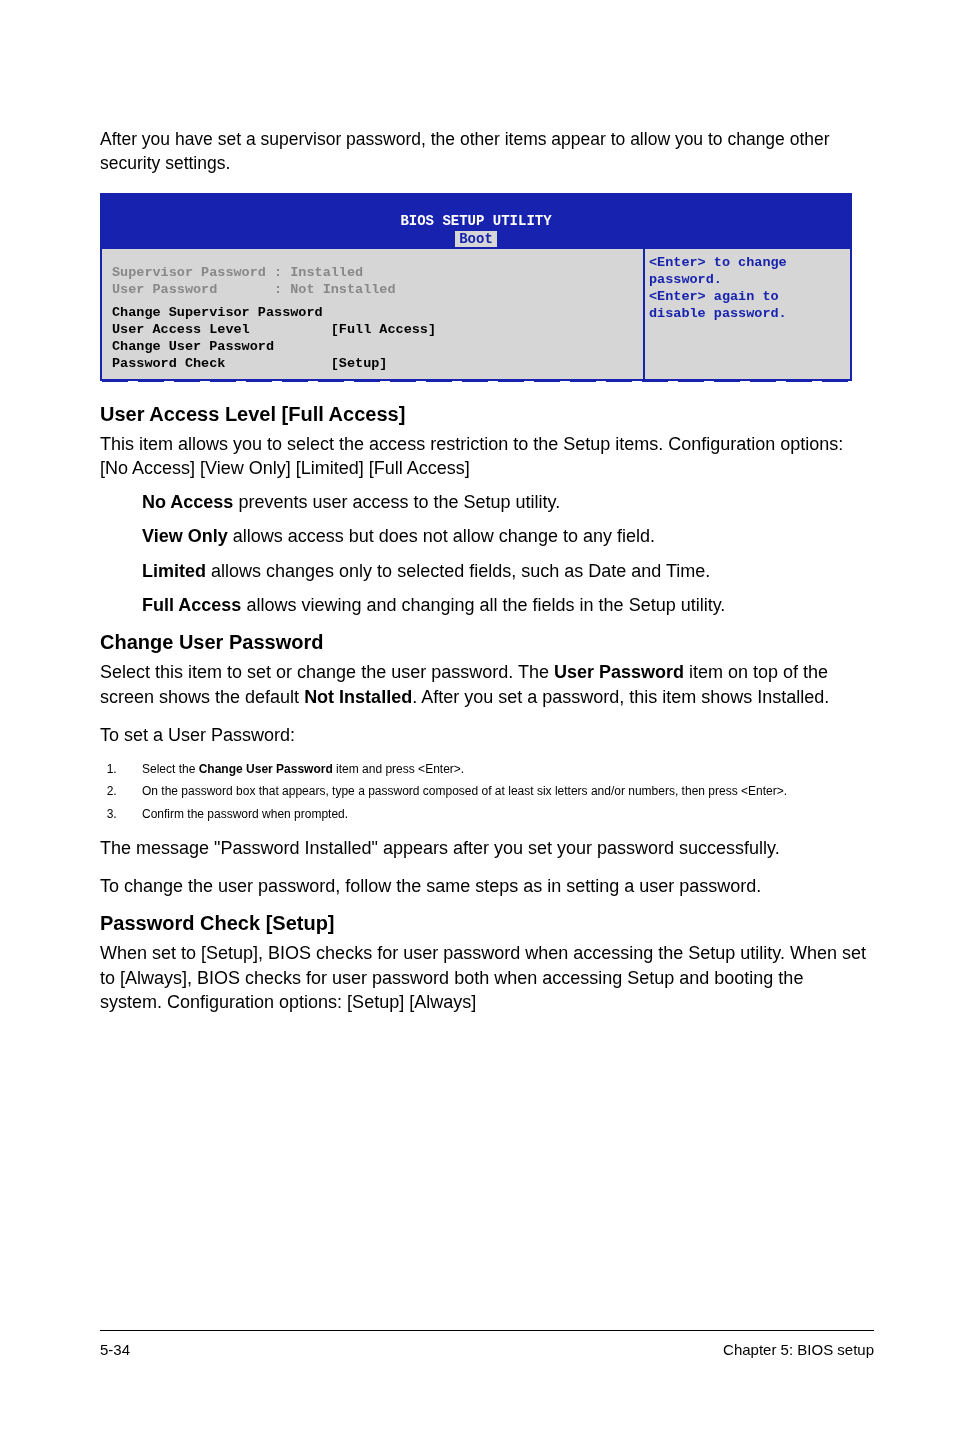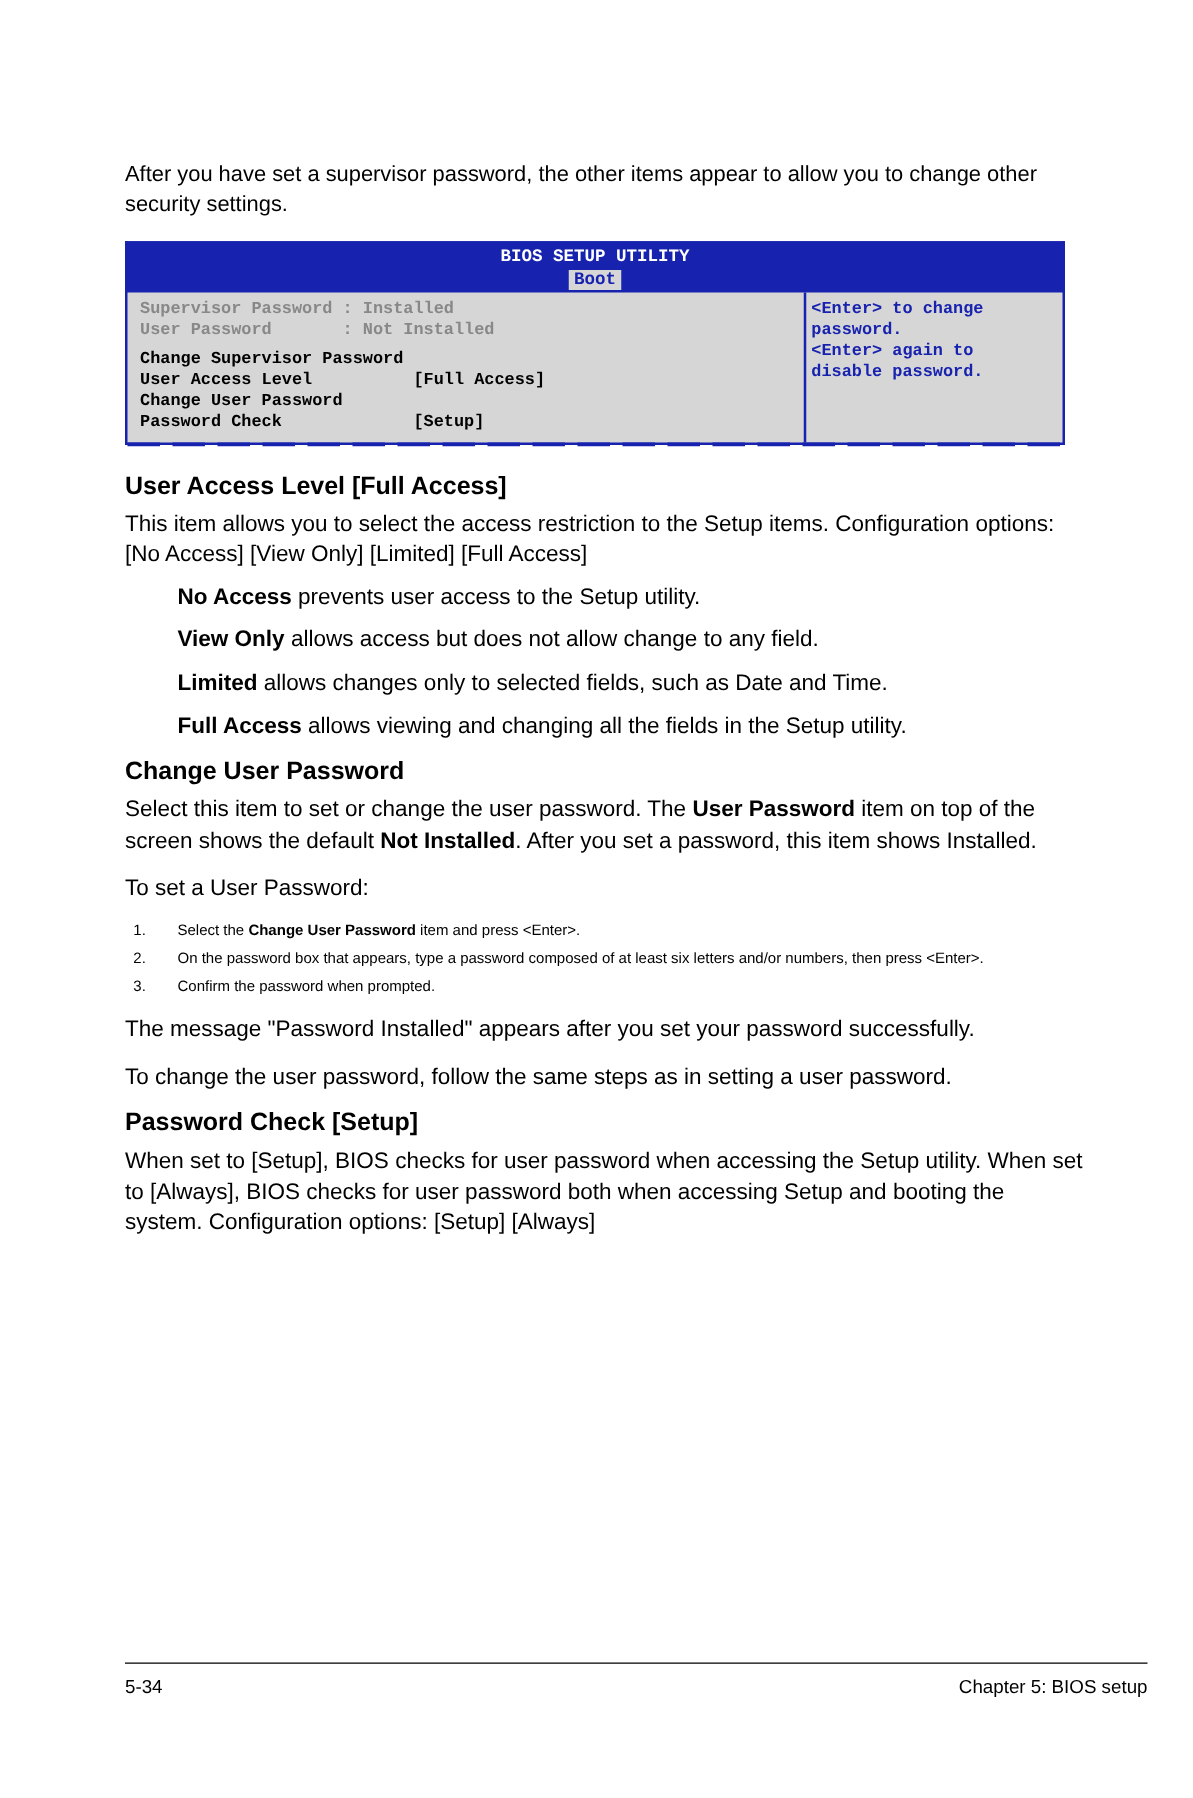--- a/index.html
+++ b/index.html
@@ -1,37 +1,37 @@
 <!DOCTYPE html>
 <html><head>
 <meta charset="utf-8">
 <style>
   * { box-sizing: border-box; margin: 0; padding: 0; }
   html, body { width: 954px; height: 1438px; background: #fff; font-family: Arial, Helvetica, sans-serif; color: #000; }
   .page { padding: 84px 84px 0 100px; margin-top: 44px; }
   .intro { font-size: 17.5px; line-height: 1.35; margin-bottom: 18px; }
   .bios-box { width: 752px; margin-bottom: 20px; }
-  .bios-header { background: #1722ae; color: #fff; font-family: "Courier New", monospace; font-weight: bold; font-size: 14px; text-align: center; padding: 3px 0 0 0; border-top: 2px solid #1722ae; border-left: 2px solid #1722ae; border-right: 2px solid #1722ae; position: relative; }
+  .bios-header { background: #1722ae; color: #fff; font-family: "Courier New", monospace; font-weight: bold; font-size: 14px; text-align: center; padding: 18px 0 0 0; border-top: 2px solid #1722ae; border-left: 2px solid #1722ae; border-right: 2px solid #1722ae; position: relative; }
   .bios-header .tab { display: inline-block; background: #d6d6d6; color: #1722ae; padding: 0 4px; font-weight: bold; margin-top: 2px; margin-bottom: -1px; }
   .bios-body { display: flex; border: 2px solid #1722ae; background: #d6d6d6; font-family: "Courier New", monospace; font-size: 13.5px; font-weight: bold; }
-  .bios-left { flex: 1; padding: 6px 8px 6px 10px; }
+  .bios-left { flex: 1; padding: 16px 8px 6px 10px; }
   .bios-right { width: 207px; padding: 6px 8px 6px 4px; border-left: 2px solid #1722ae; color: #1722ae; }
   .bios-row { white-space: pre; line-height: 1.25; }
   .gray { color: #888; }
   .blue { color: #000000; }
   .bottom-dashes { height: 4px; display: flex; gap: 10px; padding-left: 2px; margin-top: -2px; }
   .bottom-dashes span { display: inline-block; width: 26px; height: 3px; background: #1722ae; }
   h3.section { font-size: 20px; font-weight: bold; margin-bottom: 6px; }
   p.body { font-size: 18px; line-height: 1.35; margin-bottom: 6px; }
   .indent { margin-left: 42px; margin-top: 10px; margin-bottom: 10px; }
   .b { font-weight: bold; }
   ol { margin-left: 20px; font-size: 12px; line-height: 1.35; }
   ol li { padding-left: 22px; margin-bottom: 6px; }
   .spaced { margin-top: 14px; }
-  .footer { position: absolute; top: 1330px; left: 0; width: 954px; padding: 0 36px 0 100px; }
+  .footer { position: absolute; top: 1330px; left: 0; width: 954px; padding: 0 80px 0 100px; }
   .footer-line { border-top: 1px solid #000; height: 1px; margin-bottom: 10px; }
   .footer-row { display: flex; justify-content: space-between; font-size: 15px; }
 </style>
 </head>
 <body>
 
 <div class="page">
   <p class="intro">After you have set a supervisor password, the other items appear to allow you to change other security settings.</p>
 
   <div class="bios-box">

